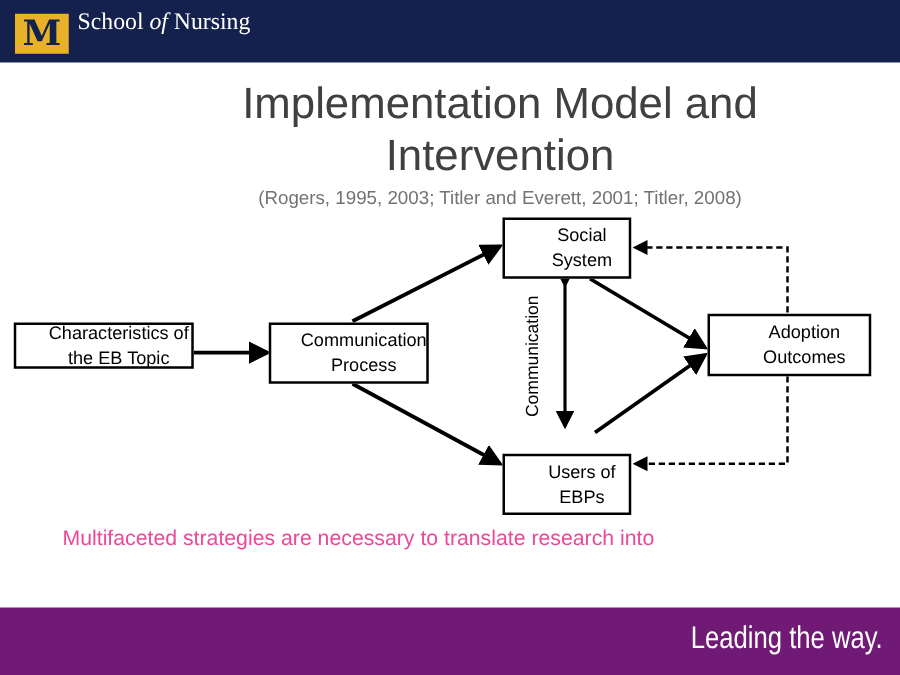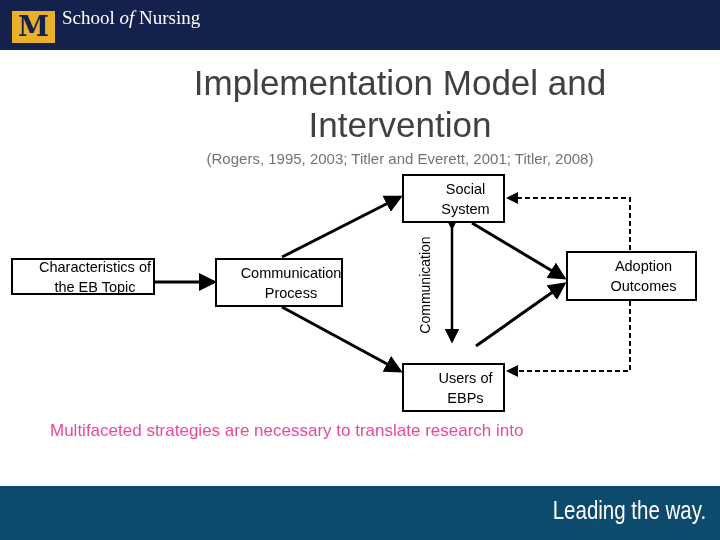--- a/index.html
+++ b/index.html
@@ -7,21 +7,21 @@
   .header { position:absolute; left:0; top:0; width:720px; height:50px; background:#13214c; }
   .logo-m { position:absolute; left:12px; top:11px; width:43px; height:32px; background:#e8b129; }
   .logo-m span { position:absolute; left:0; top:0; width:43px; height:32px; text-align:center; line-height:32px; font-family:"DejaVu Serif", serif; font-weight:bold; font-size:28px; color:#13214c; }
   .logo-text { position:absolute; left:62px; top:8px; color:#ffffff; font-family:"Liberation Serif", serif; font-size:19px; line-height:19px; }
   .title { position:absolute; left:160px; top:62px; width:480px; text-align:center; color:#404040; font-size:35px; line-height:42px; }
   .subtitle { position:absolute; left:160px; top:150px; width:480px; text-align:center; color:#737373; font-size:15px; }
   .box { position:absolute; border:2px solid #000; background:#fff; text-align:center; font-size:14.5px; line-height:20px; color:#000; display:flex; align-items:center; justify-content:center; box-sizing:border-box;padding-left:24px; }
   .comm-label { position:absolute; left:417px; top:231px; width:16px; height:108px; }
   .comm-label span { position:absolute; left:50%; top:50%; transform:translate(-50%,-50%) rotate(-90deg); white-space:nowrap; font-size:14px; color:#000; }
   .bottom-text { position:absolute; left:50px; top:420px; width:600px; font-size:17px; line-height:22px; color:#ec4899; }
-  .footer { position:absolute; left:0; top:486px; width:720px; height:54px; background:#0c4a6e; }
+  .footer { position:absolute; left:0; top:486px; width:720px; height:54px; background:#701a75; }
   .footer-text { position:absolute; right:14px; top:10px; color:#ffffff; font-size:25px; font-family:"Liberation Sans", sans-serif; transform:scaleX(0.82); transform-origin:right center; }
   svg.arrows { position:absolute; left:0; top:0; }
 </style>
 </head>
 <body>
 
 <div class="header">
   <div class="logo-m">
       <span>M</span>
     </div>

